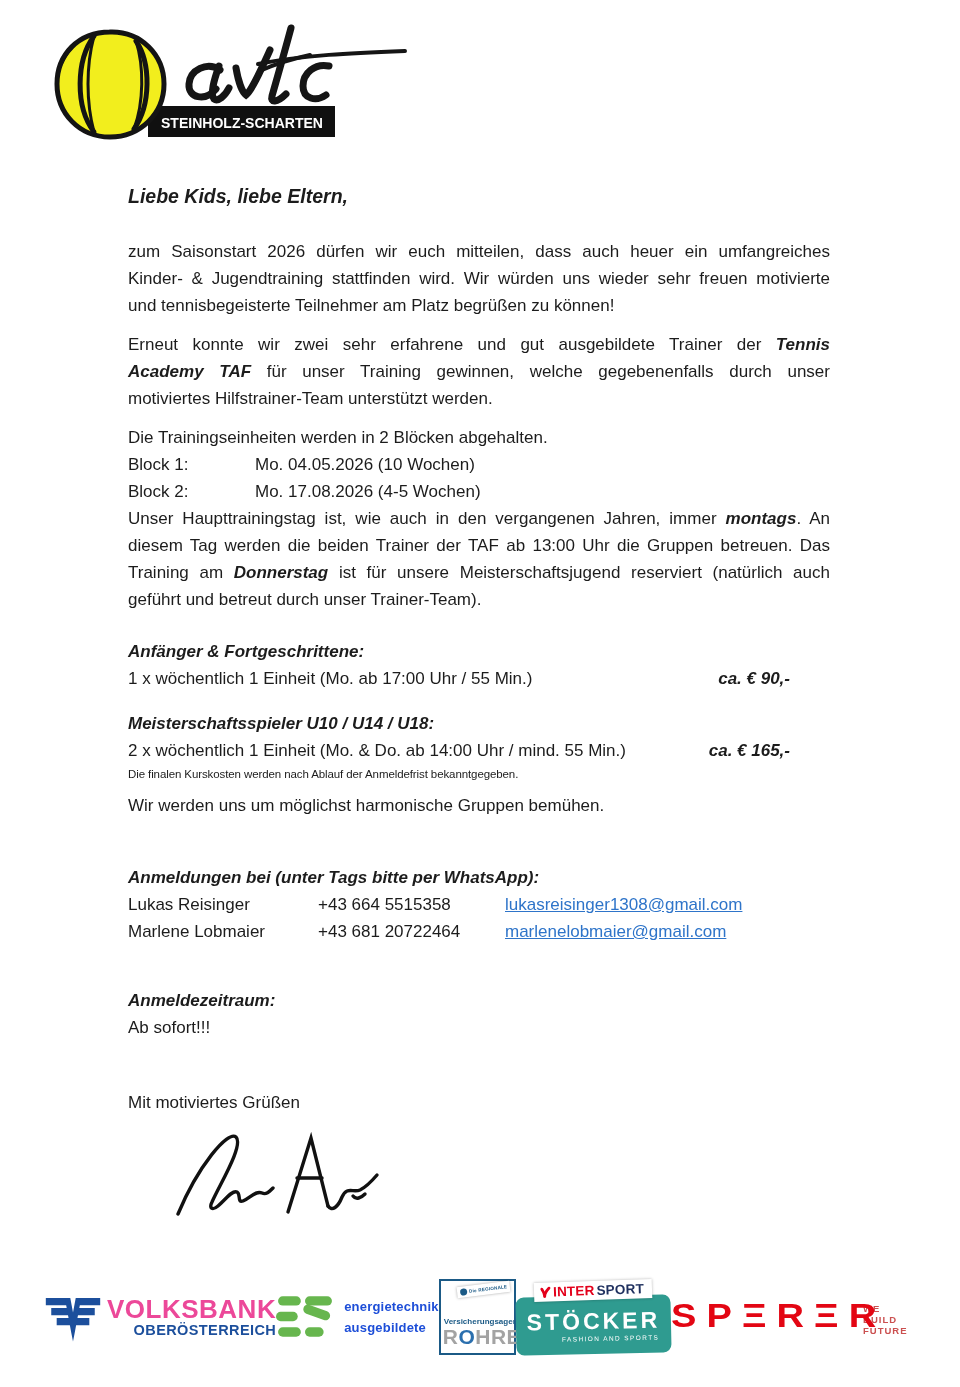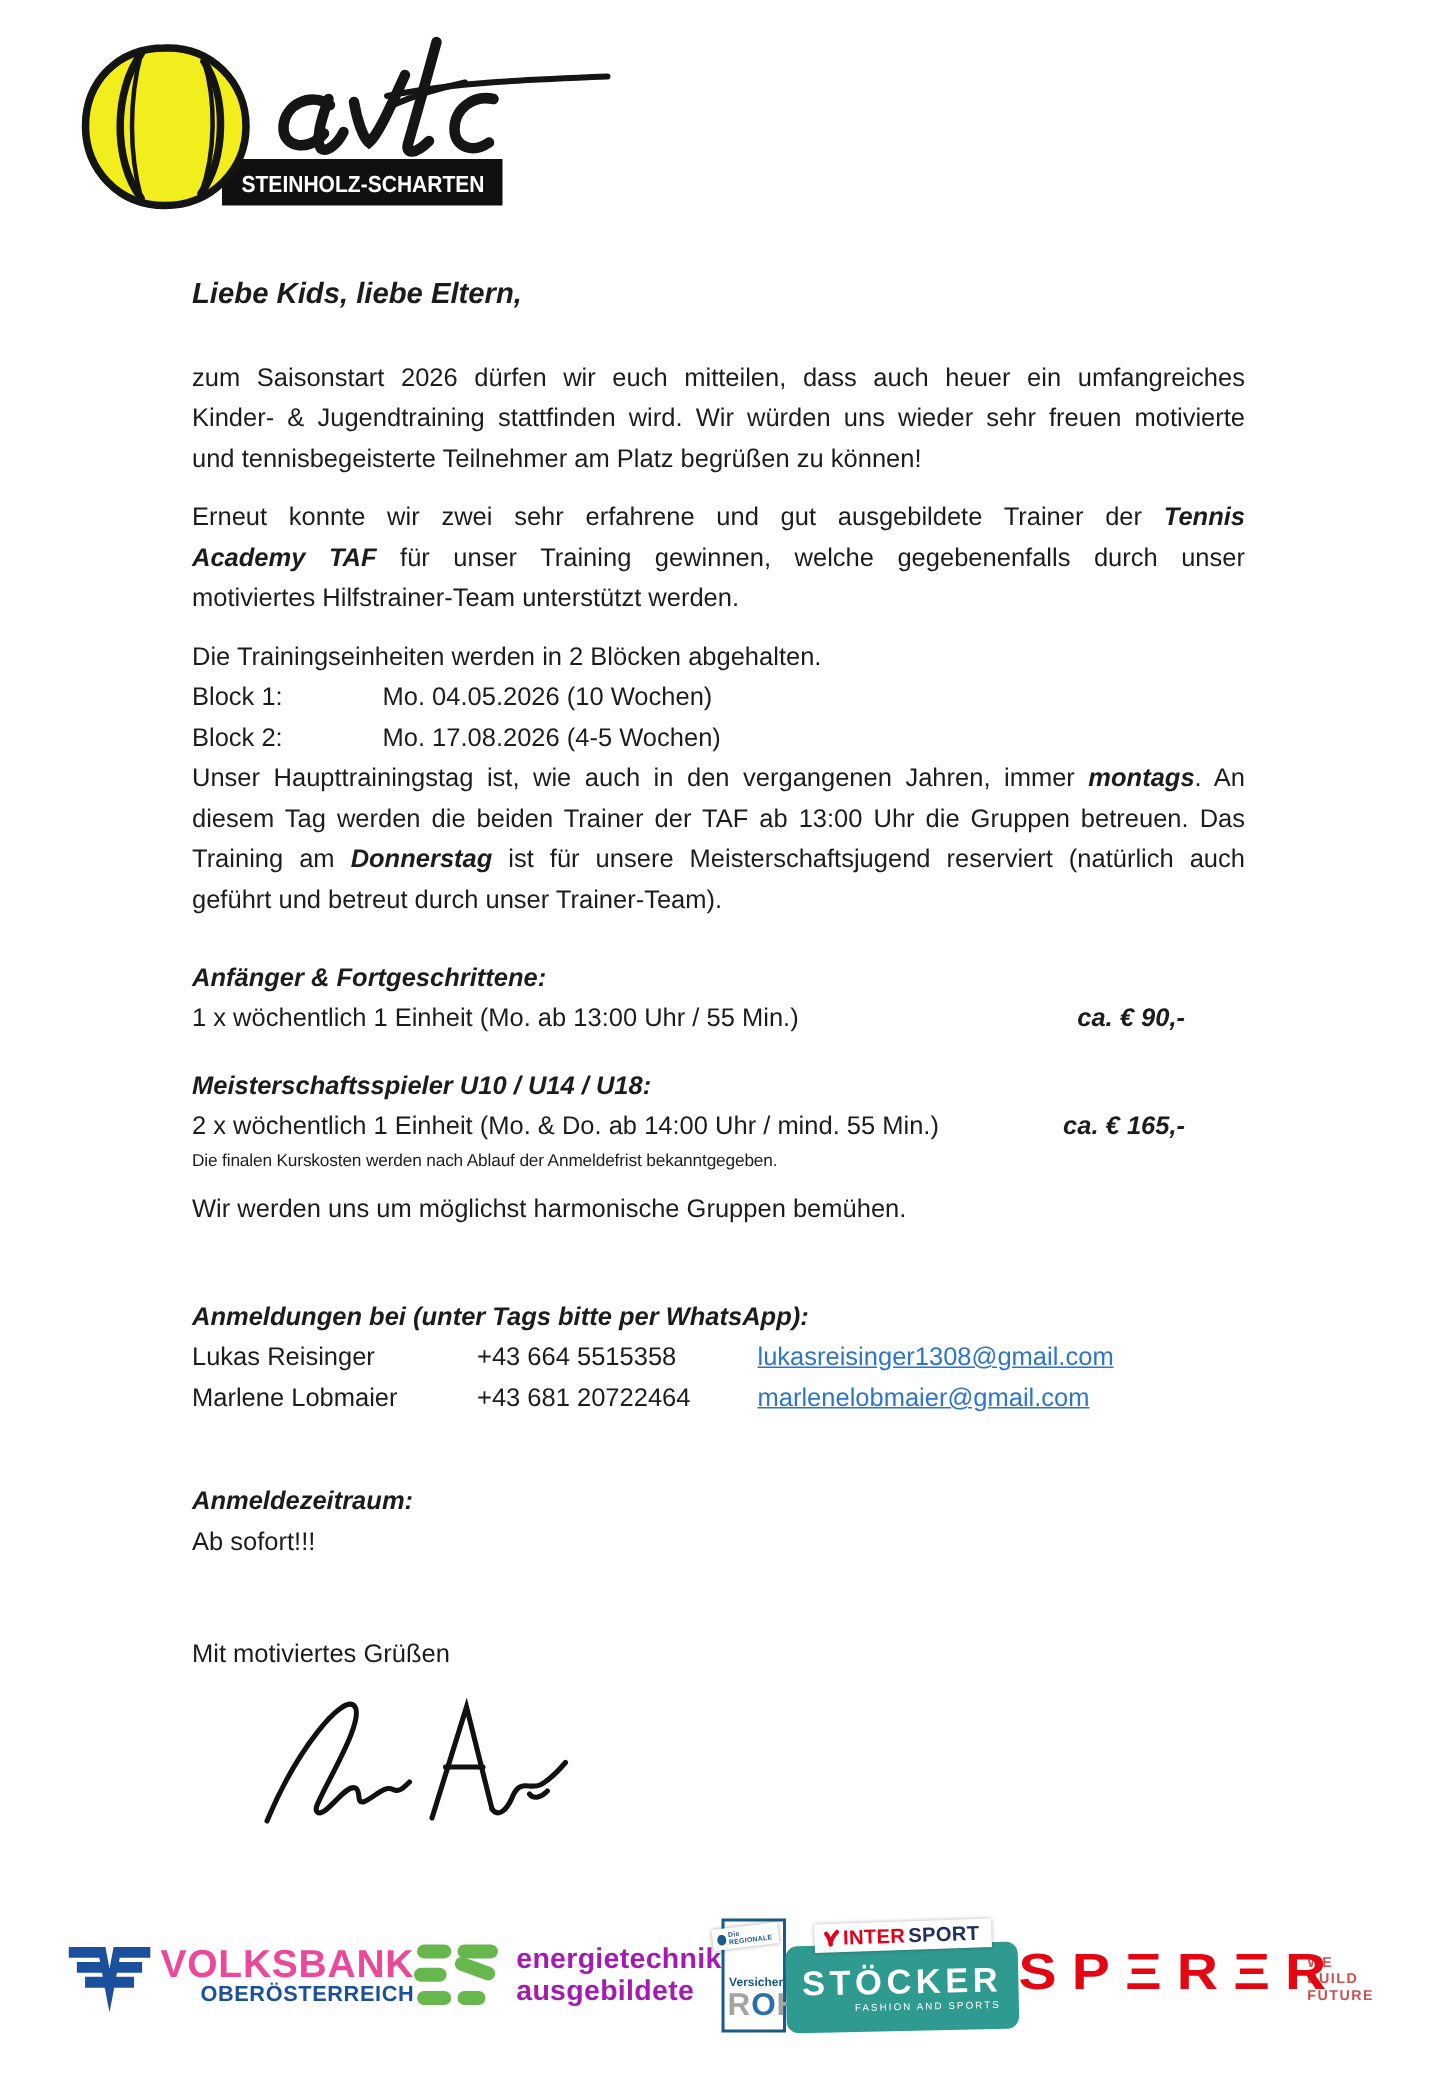--- a/index.html
+++ b/index.html
@@ -36,21 +36,21 @@
   .footer{position:absolute;left:0;top:1258px;width:960px;height:118px;display:flex;
           align-items:center;justify-content:space-between;padding:0 44px;box-sizing:border-box;}
   .sp{display:flex;align-items:center;}
   
   .vb{gap:5px;}
   .vb-text{display:flex;flex-direction:column;align-items:flex-end;}
   .vb-name{font-size:26px;font-weight:bold;color:#ec4899;letter-spacing:0.5px;line-height:26px;}
   .vb-region{font-size:14.5px;font-weight:bold;color:#1c4f9c;letter-spacing:0.4px;line-height:16px;}
   
   .sm{gap:10px;}
-  .sm-text{font-size:19px;font-weight:bold;color:#a21caf;line-height:21px;letter-spacing:0.2px;}
+  .sm-text{font-size:13px;font-weight:bold;color:#1d4ed8;line-height:21px;letter-spacing:0.2px;}
   
   .ro{position:relative;width:92px;height:76px;border:2.5px solid #1b5a86;background:#fff;
       box-sizing:border-box;display:block;}
   .ro-badge{position:absolute;top:3px;right:3px;background:#fff;box-shadow:0 0 3px rgba(0,0,0,.35);
             transform:rotate(-7deg);padding:2px 3px;display:flex;align-items:center;gap:2px;}
   .ro-badge-dot{width:7px;height:7px;border-radius:50%;background:#1b5a86;display:inline-block;}
   .ro-badge-txt{font-size:4.6px;font-weight:bold;color:#1b5a86;letter-spacing:0.2px;}
   .ro-small{position:absolute;left:3px;top:36px;font-size:8px;font-weight:bold;color:#1b5a86;white-space:nowrap;}
   .ro-name{position:absolute;left:2px;top:44px;font-size:21px;font-weight:bold;color:#a3a3a3;letter-spacing:0.5px;}
   .ro-name .o-blue{color:#2b6fae;}
@@ -122,21 +122,21 @@
       <div class="block-row"><span class="block-label">Block 1:</span><span>Mo. 04.05.2026 (10 Wochen)</span></div>
       <div class="block-row"><span class="block-label">Block 2:</span><span>Mo. 17.08.2026 (4-5 Wochen)</span></div>
       <div class="jline"><span>Unser Haupttrainingstag ist, wie auch in den vergangenen Jahren, immer </span><b class="h-bi">montags</b><span>. An</span></div>
       <div class="jline"><span>diesem Tag werden die beiden Trainer der TAF ab 13:00 Uhr die Gruppen betreuen. Das</span></div>
       <div class="jline"><span>Training am </span><b class="h-bi">Donnerstag</b><span> ist für unsere Meisterschaftsjugend reserviert (natürlich auch</span></div>
       <div class="jline last"><span>geführt und betreut durch unser Trainer-Team).</span></div>
     </div>
 
     <div class="h-bi h-price1">Anfänger &amp; Fortgeschrittene:</div>
     <div class="price-row">
-      <span>1 x wöchentlich 1 Einheit (Mo. ab 13:00 Uhr / 55 Min.)</span>
+      <span>1 x wöchentlich 1 Einheit (Mo. ab 17:00 Uhr / 55 Min.)</span>
       <span class="price">ca. € 90,-</span>
     </div>
 
     <div class="h-bi h-price2">Meisterschaftsspieler U10 / U14 / U18:</div>
     <div class="price-row">
       <span>2 x wöchentlich 1 Einheit (Mo. &amp; Do. ab 14:00 Uhr / mind. 55 Min.)</span>
       <span class="price">ca. € 165,-</span>
     </div>
     <div class="price-note">Die finalen Kurskosten werden nach Ablauf der Anmeldefrist bekanntgegeben.</div>
 

